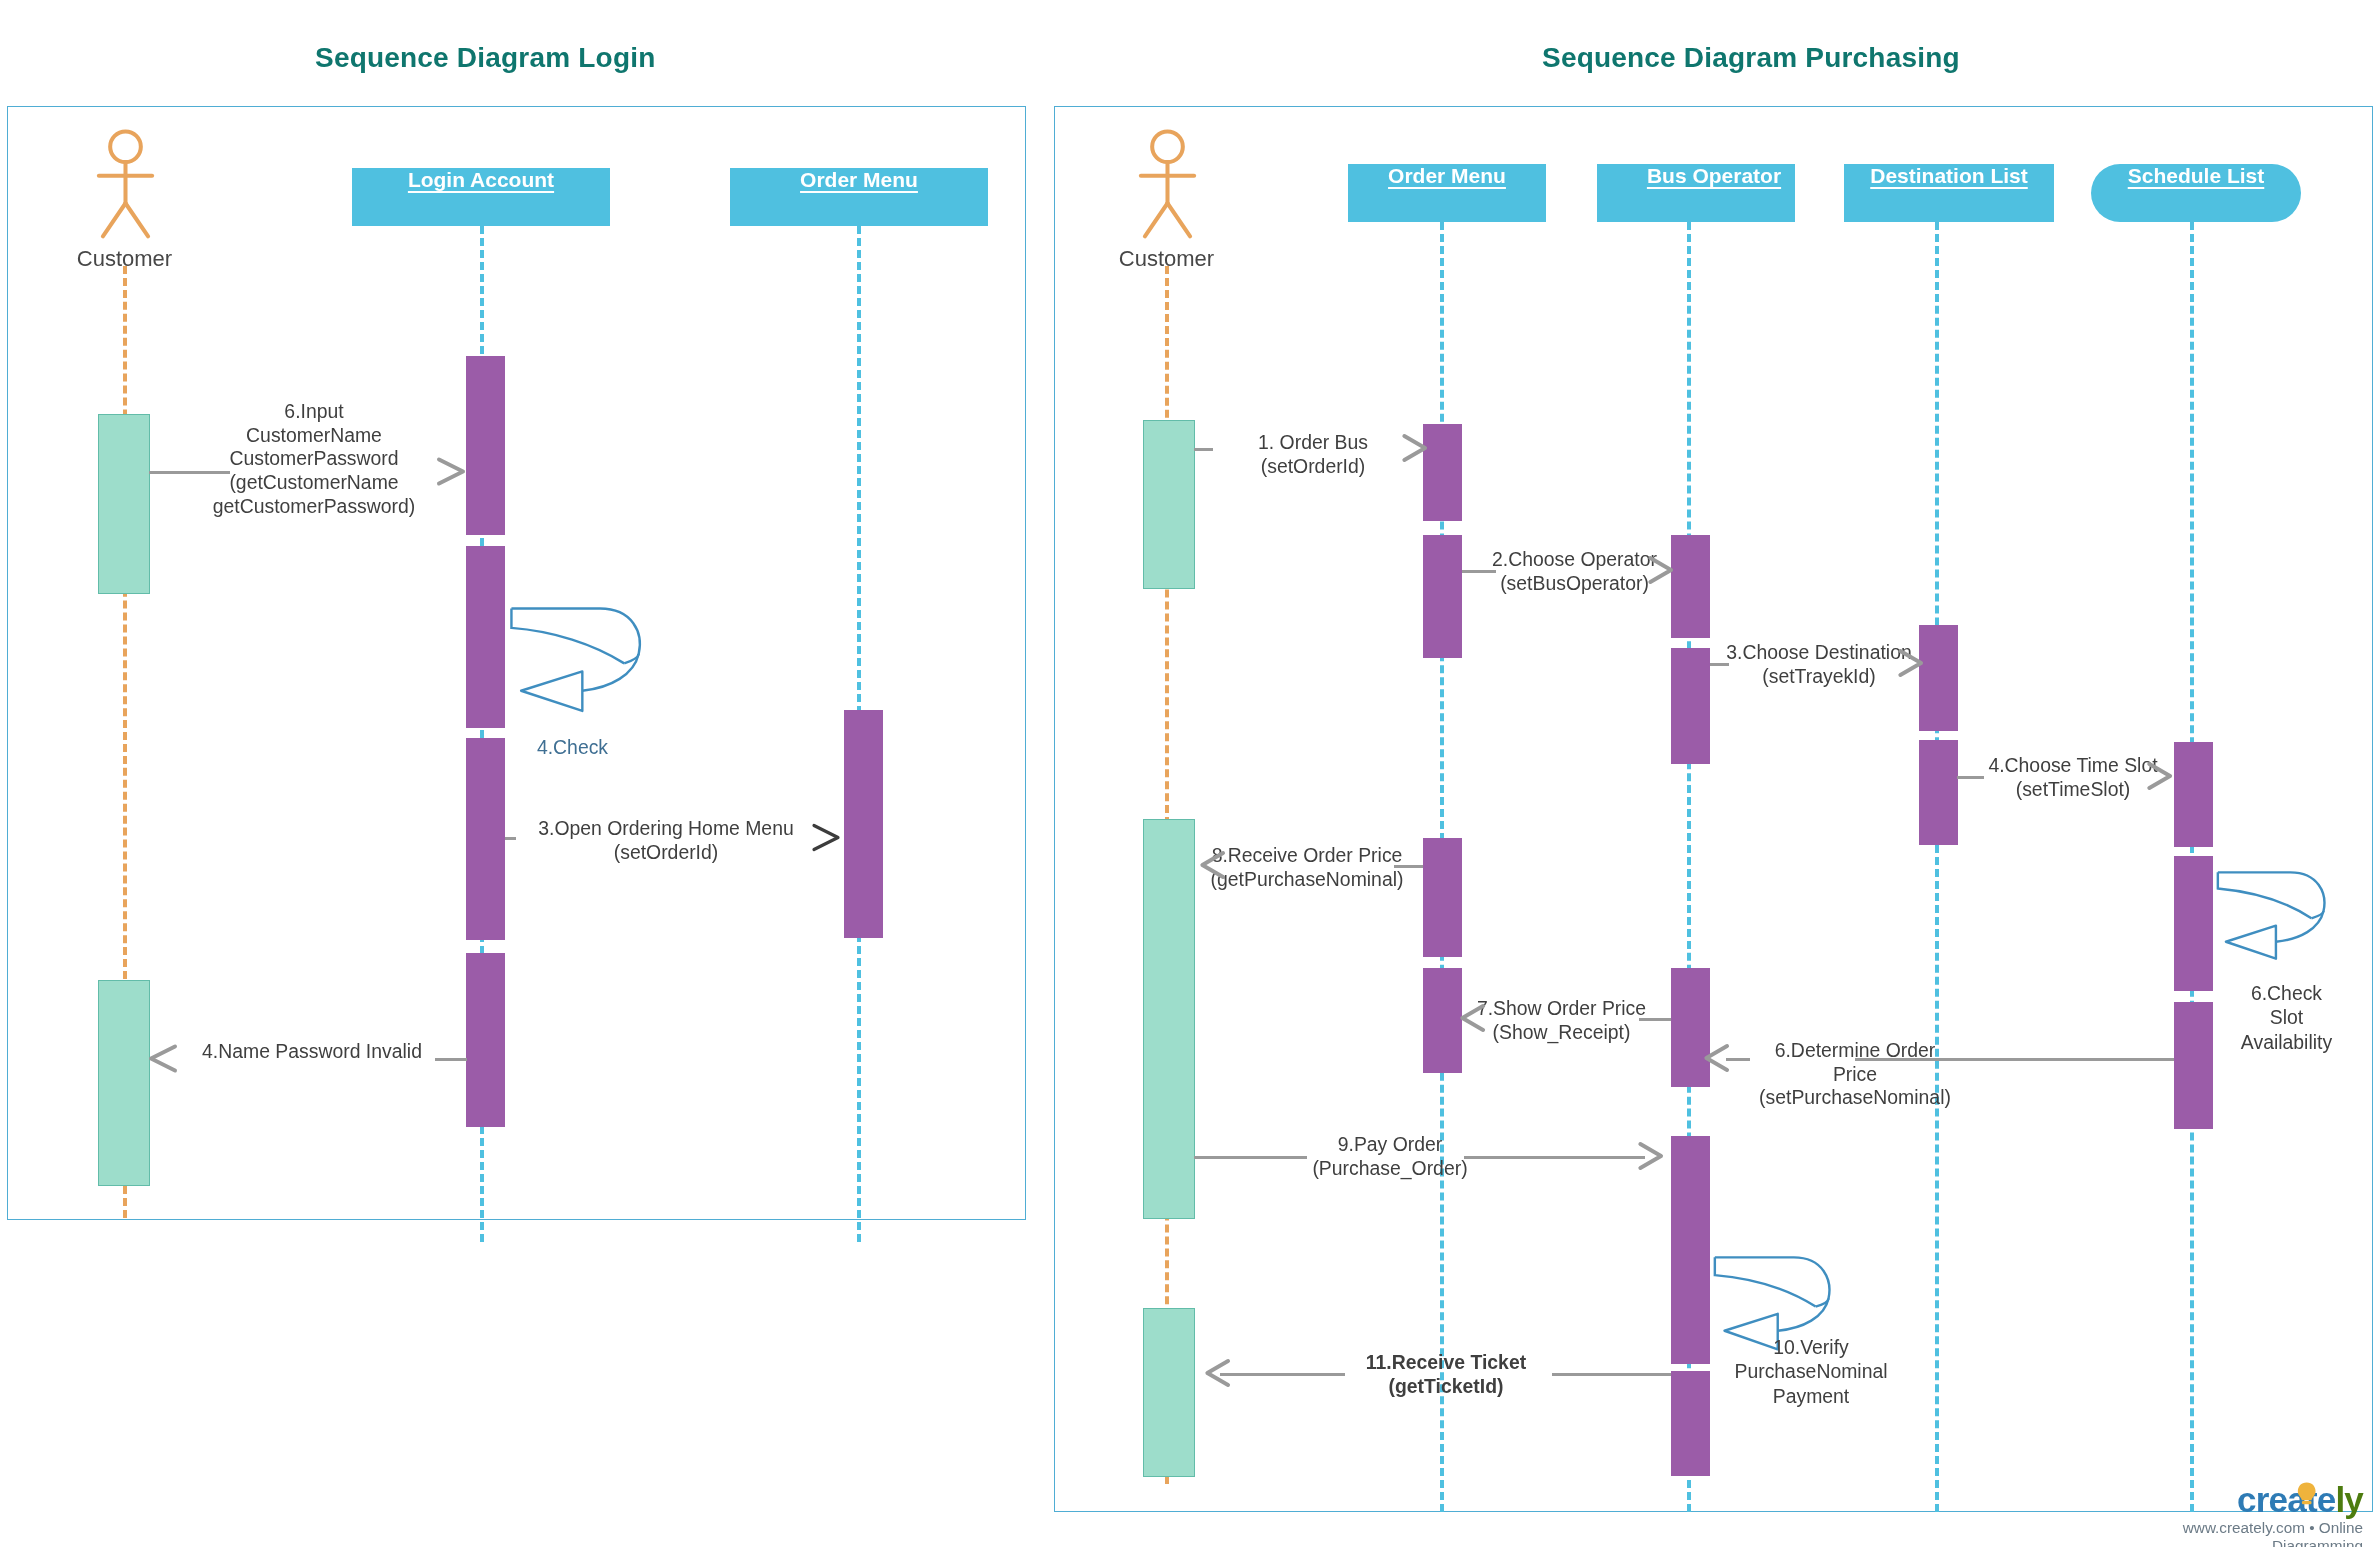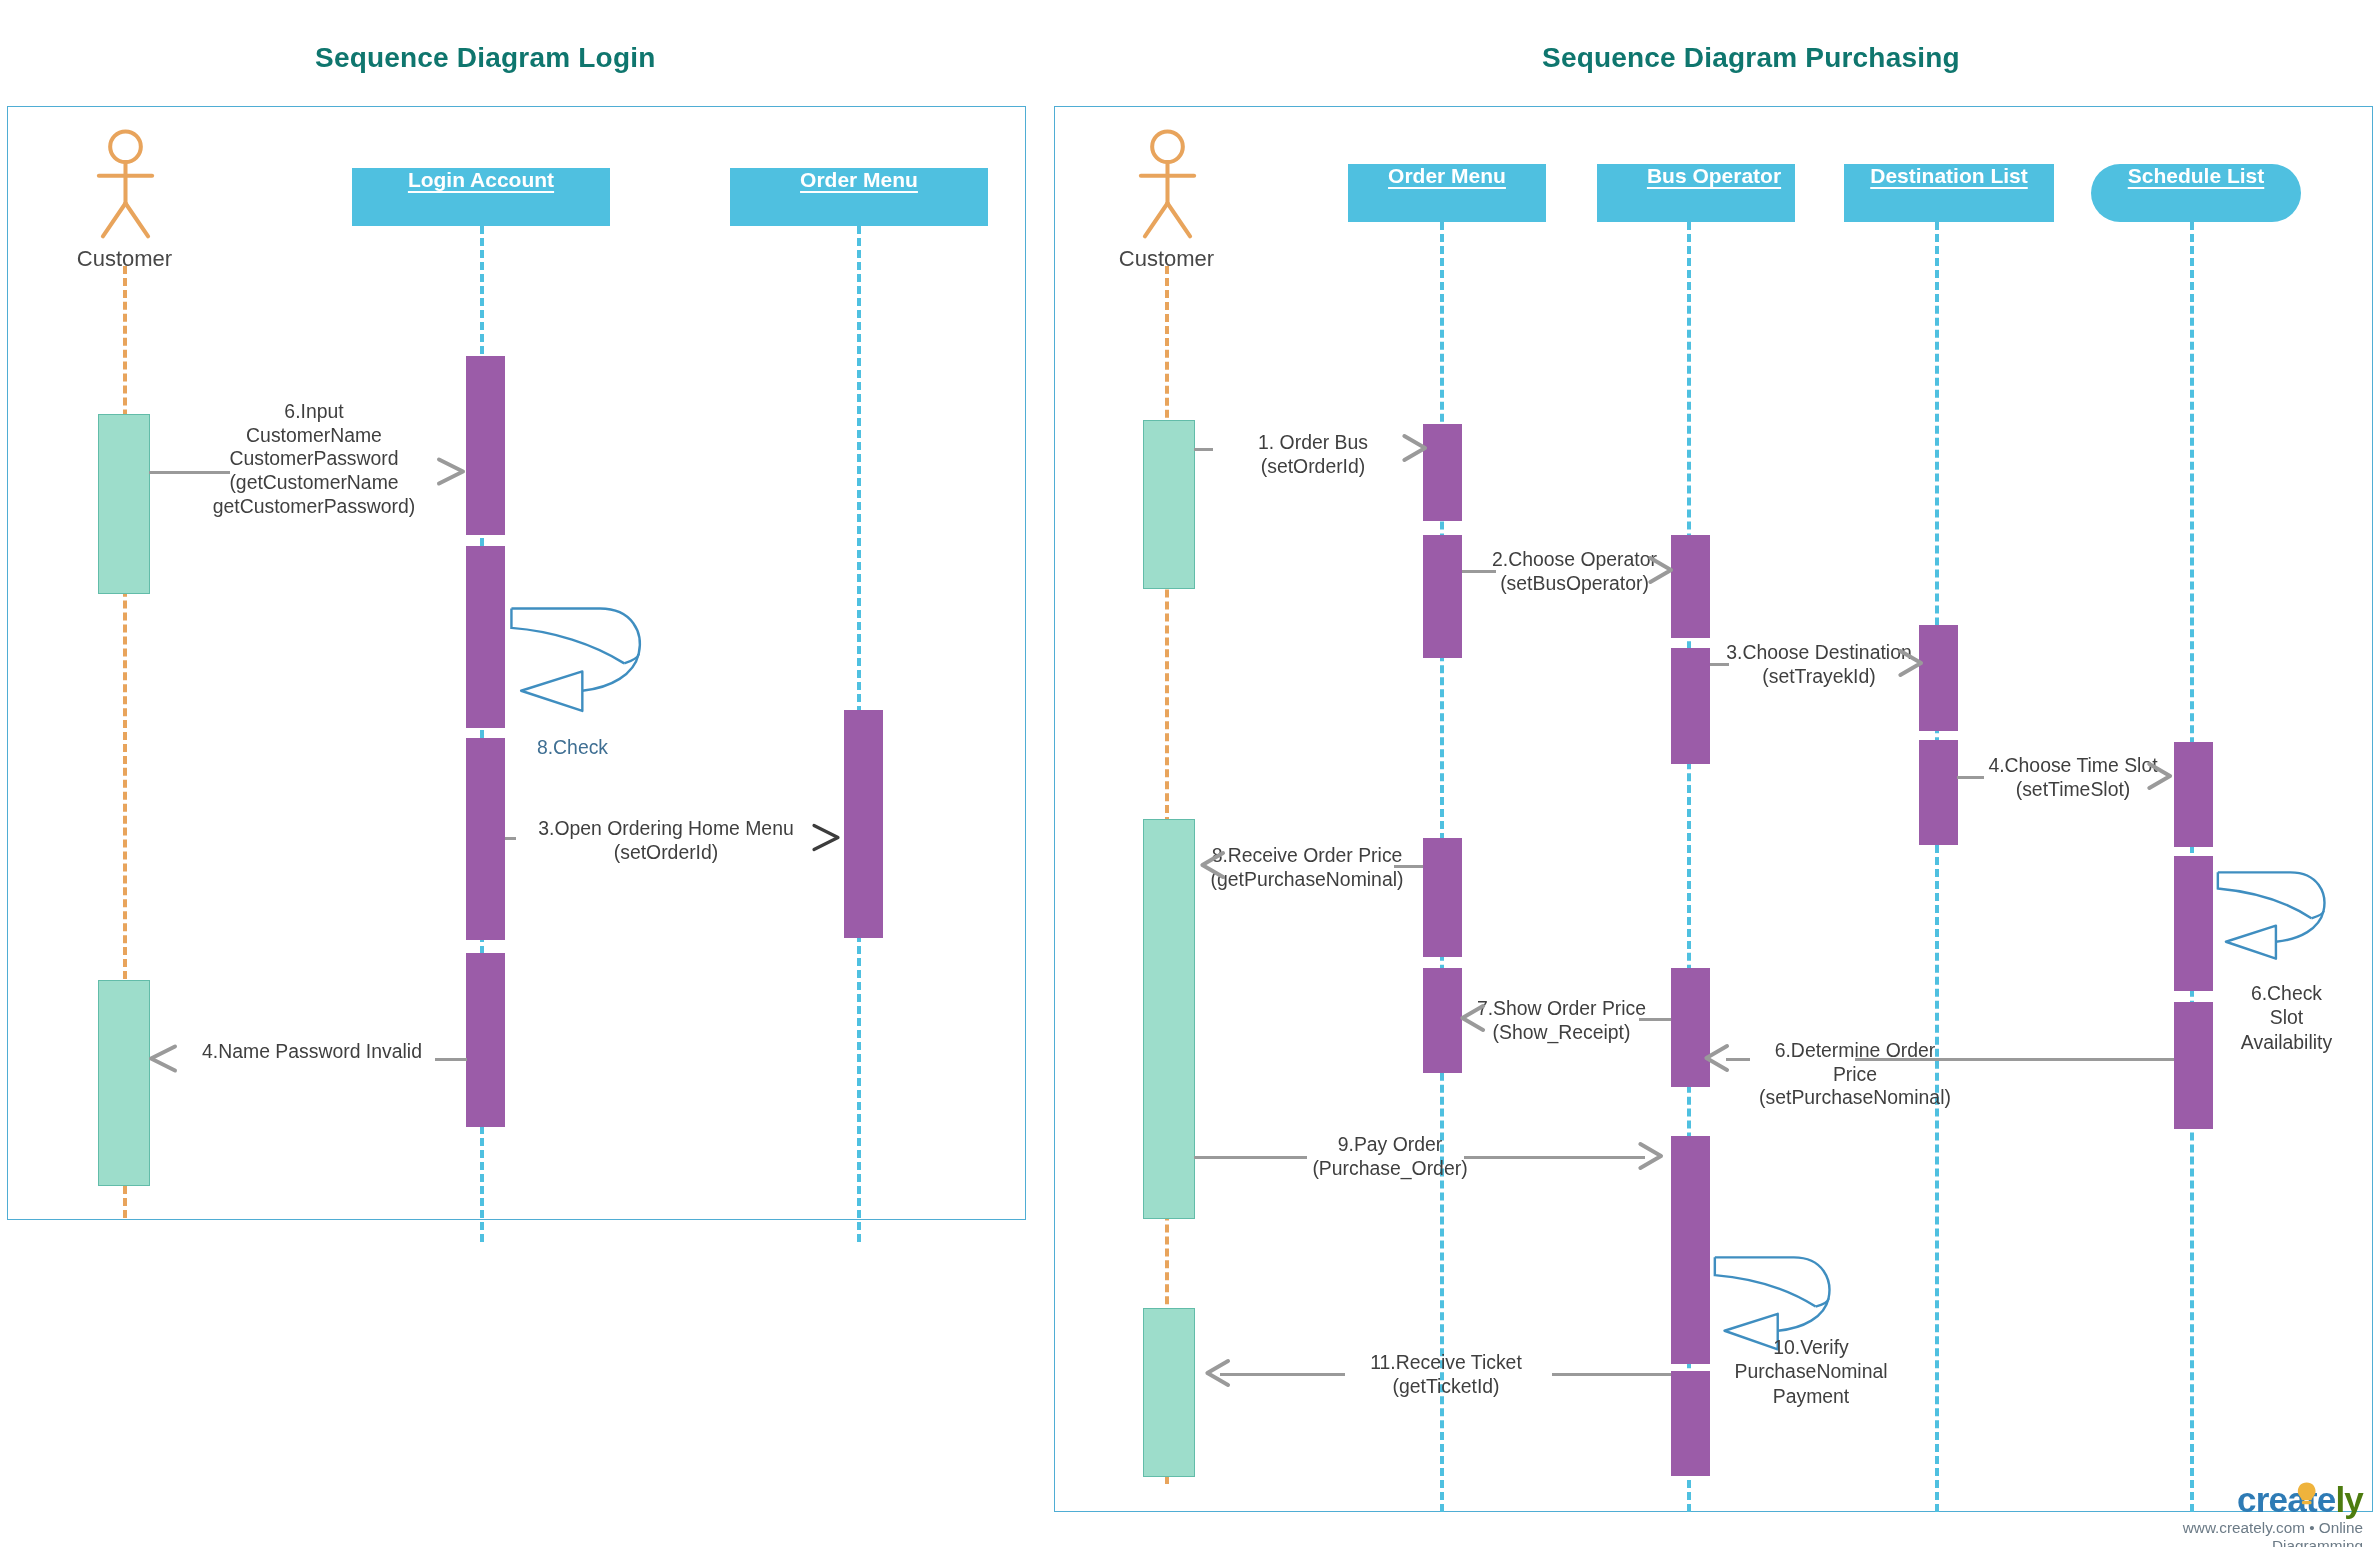--- a/index.html
+++ b/index.html
@@ -112,21 +112,21 @@
 </div>
 
 <div class="selfloop" style="left:505px;top:594px;">
   <svg width="145" height="121" viewBox="0 0 180 150">
     <path d="M8 18 L118 18 C158 18 172 48 166 74 C160 100 132 116 96 120" fill="none" stroke="#3f8ec0" stroke-width="3"></path>
     <path d="M8 18 L8 42 C60 46 110 62 148 86" fill="none" stroke="#3f8ec0" stroke-width="3"></path>
     <path d="M96 120 L96 96 L20 120 L96 145 L96 120 Z" fill="#ffffff" stroke="#3f8ec0" stroke-width="3" stroke-linejoin="round"></path>
     <path d="M148 86 C160 82 166 78 166 74" fill="none" stroke="#3f8ec0" stroke-width="3"></path>
   </svg>
 </div>
-<div class="selfloop-label" style="left:500px;top:735px;width:145px;">8.Check</div>
+<div class="selfloop-label" style="left:500px;top:735px;width:145px;">4.Check</div>
 
 <div class="msg-line" style="left:505px;top:837px;width:11.3px;"></div>
 <div class="msg-label" style="left:513px;top:817px;width:306px;">3.Open Ordering Home Menu
 (setOrderId)</div>
 <div class="arrowhead" style="left:806px;top:819px;">
   <svg width="40" height="37" viewBox="0 0 50 46">
     <polyline points="10,8 40,23 10,38" fill="none" stroke="#3c3c3c" stroke-width="4" stroke-linecap="round" stroke-linejoin="round"></polyline>
   </svg>
 </div>
 
@@ -287,21 +287,21 @@
     <path d="M84 105 L84 84 L18 105 L84 128 L84 105 Z" fill="#ffffff" stroke="#3f8ec0" stroke-width="3" stroke-linejoin="round"></path>
     <path d="M131 75 C142 72 147 68 147 65" fill="none" stroke="#3f8ec0" stroke-width="3"></path>
   </svg>
 </div>
 <div class="selfloop-label dark" style="left:1714px;top:1335px;width:194px;">10.Verify
 PurchaseNominal
 Payment</div>
 
 <div class="msg-line" style="left:1552px;top:1373px;width:119px;"></div>
 <div class="msg-line" style="left:1220px;top:1373px;width:125px;"></div>
-<div class="msg-label" style="left:1345px;top:1351px;width:202px;">11.Receive Ticket
+<div class="msg-label" style="left:1345px;top:1351px;width:202px;font-weight:bold;">11.Receive Ticket
 (getTicketId)</div>
 <div class="arrowhead" style="left:1201px;top:1356px;">
   <svg width="35" height="34" viewBox="0 0 44 42">
     <polyline points="34,6 8,21 34,36" fill="none" stroke="#9A9A9A" stroke-width="5" stroke-linecap="round" stroke-linejoin="round"></polyline>
   </svg>
 </div>
 
 <div class="watermark" style="left:2097px;top:1482px;width:266px;">
   <div class="wm-bulb" style="left:196px;top:-1.6px;">
     <svg width="27.4" height="27.4" viewBox="0 0 34 34">

